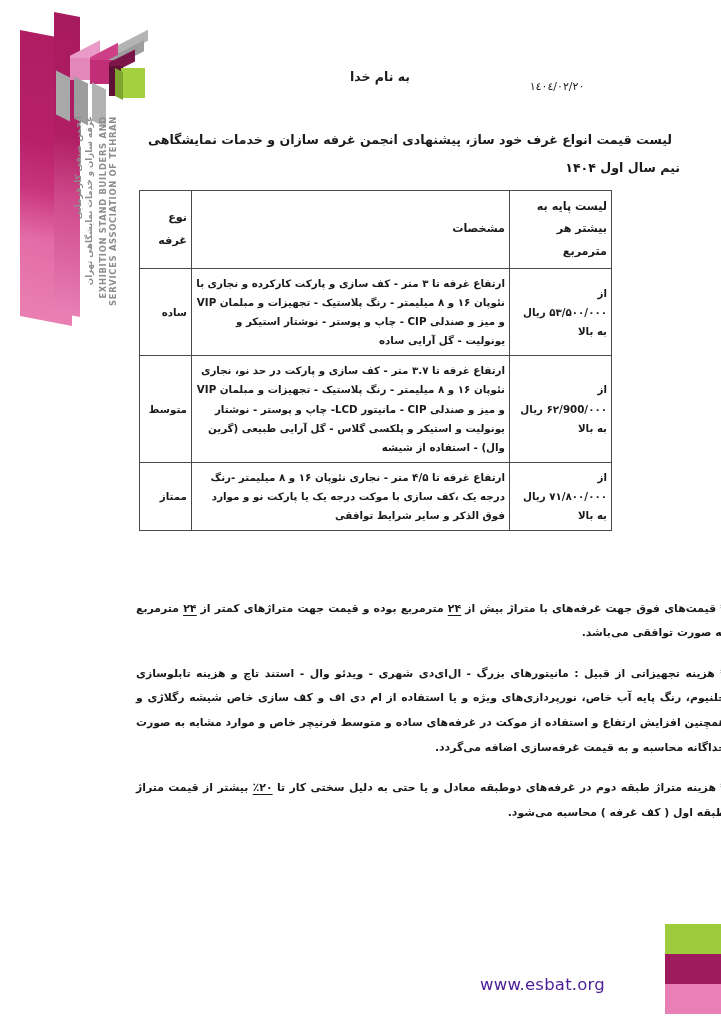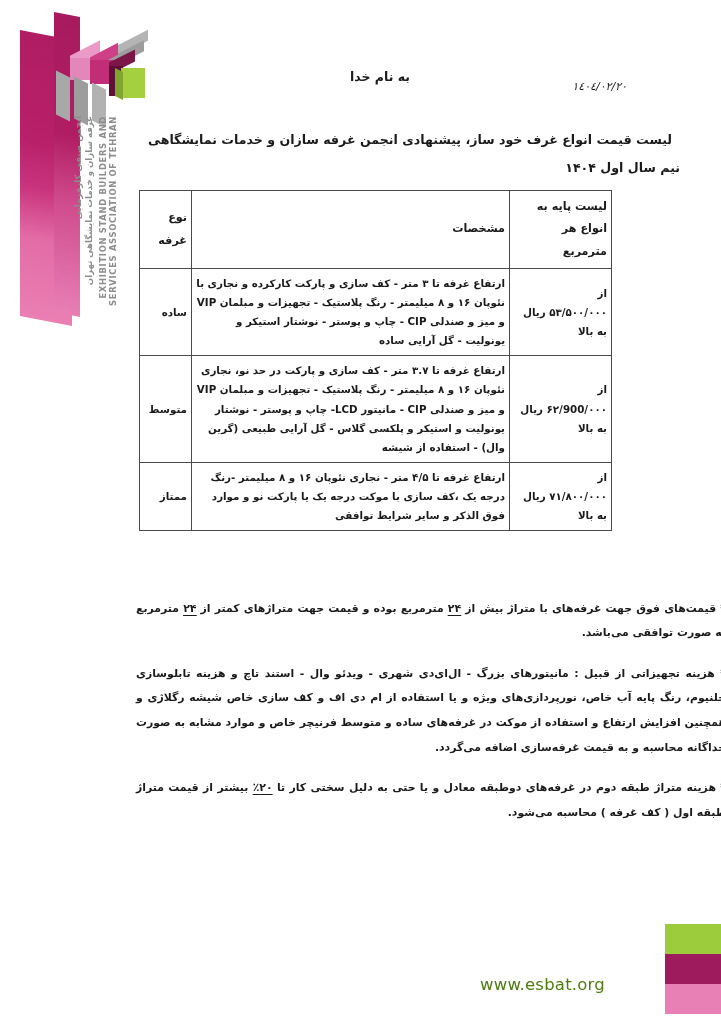--- a/index.html
+++ b/index.html
@@ -99,25 +99,24 @@
     width: 120px;
     text-align: center;
     font-size: 12.5px;
     font-weight: 700;
   }
   .doc-date {
     position: absolute;
     left: 487px;
     top: 80px;
     width: 140px;
-    text-align: right;
+    text-align: center;
     font-size: 11px;
     direction: ltr;
     letter-spacing: 0.5px;
-    font-style: italic;
   }
   .title-line1 {
     position: absolute;
     left: 140px;
     top: 132px;
     width: 540px;
     text-align: center;
     font-size: 12.6px;
     font-weight: 700;
   }
@@ -181,21 +180,21 @@
   .note:last-child { margin-bottom: 0; }
   .ul { text-decoration: underline; text-underline-offset: 2.5px; }
 
   
   .footer-url {
     position: absolute;
     left: 480px;
     top: 975px;
     font-size: 16.5px;
     direction: ltr;
-    color: #4d7c0f;
+    color: #4c1d95;
     letter-spacing: 0.2px;
   }
   .footer-deco {
     position: absolute;
     right: 0;
     top: 920px;
     width: 56px;
     height: 104px;
     overflow: hidden;
   }
@@ -255,21 +254,21 @@
 <table class="price-table">
   <colgroup>
     <col class="col-price">
       <col class="col-spec">
       <col class="col-type">
   </colgroup>
   <thead>
     <tr>
       <th>
         <div>لیست پایه به</div>
-        <div>انواع هر مترمربع</div>
+        <div>بیشتر هر مترمربع</div>
       </th>
       <th>مشخصات</th>
       <th>
         <div>نوع</div>
         <div>غرفه</div>
       </th>
     </tr>
   </thead>
   <tbody>
     <tr>

